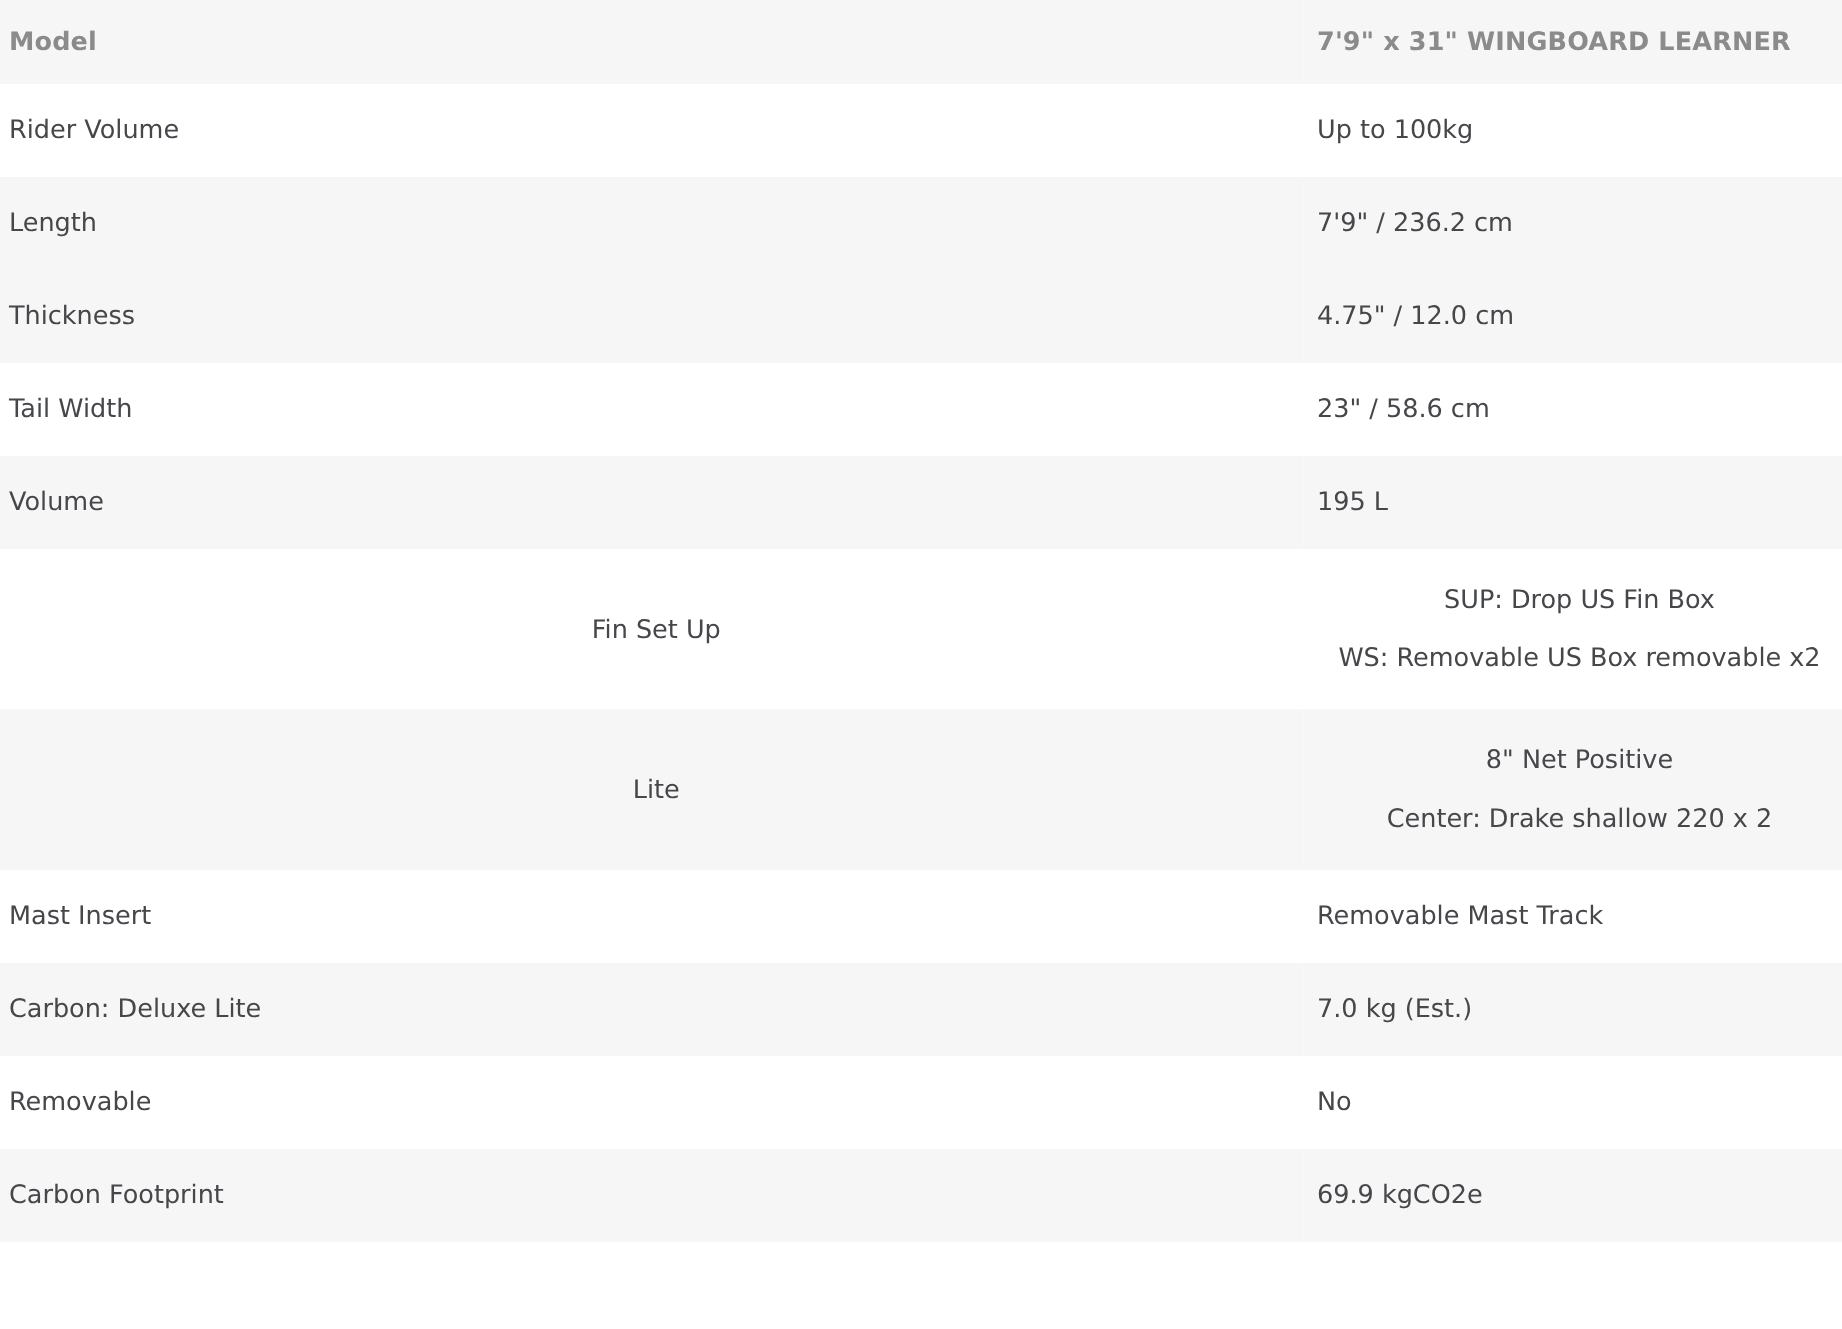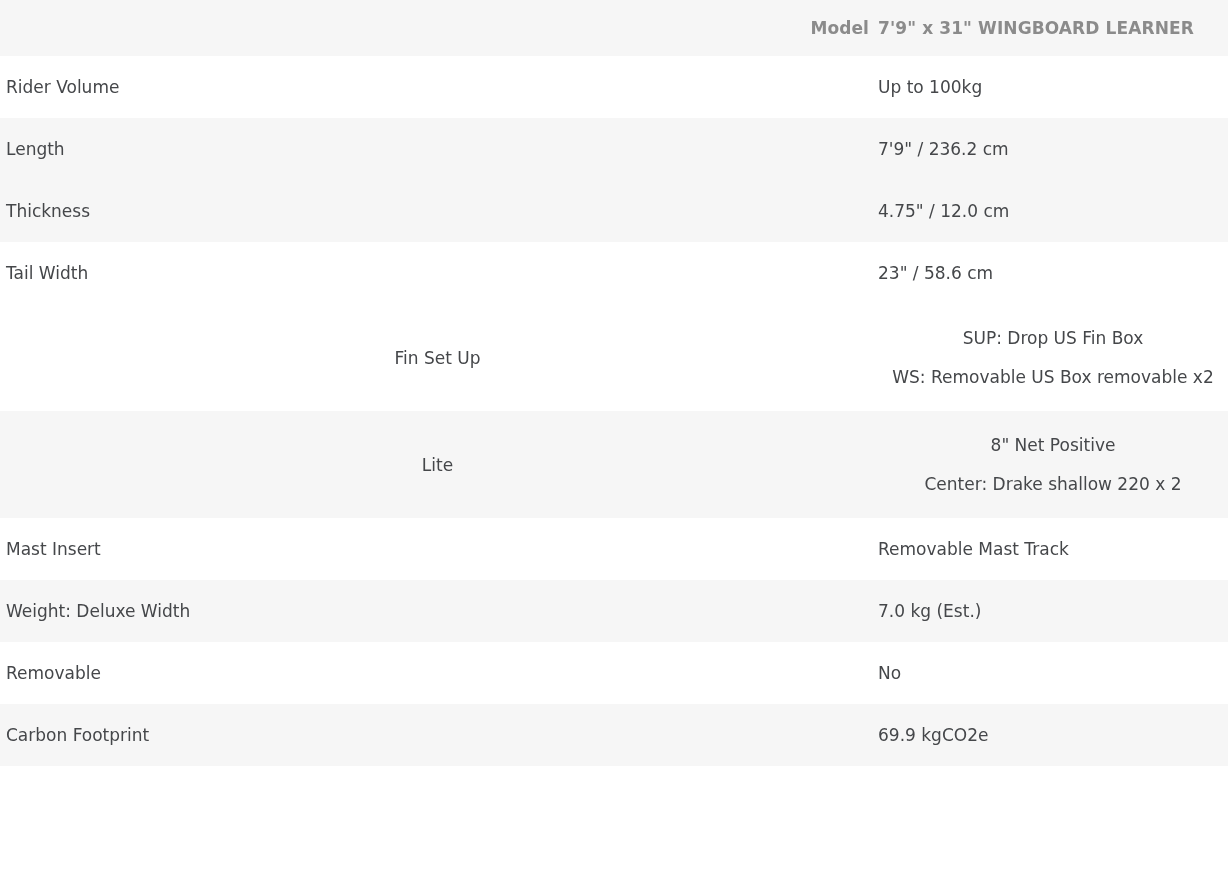--- a/index.html
+++ b/index.html
@@ -38,21 +38,21 @@
   
   .spec-table thead tr { background: #f6f6f6; height: 56px; }
   .spec-table thead th {
     font-size: 17px;
     font-weight: bold;
     color: #8b8b8b;
     letter-spacing: 0.1px;
     height: 56px;
     line-height: 56px;
   }
-  .spec-table thead th.th-label { padding-left: 6px; text-align: right; }
+  .spec-table thead th.th-label { padding-left: 6px; }
   .spec-table thead th.th-value { padding-left: 9px; }
 
   
   .spec-table tbody tr { height: 62px; }
   .spec-table tbody td {
     font-size: 17px;
     font-weight: 400;
     color: #45474a;
     height: 62px;
   }
@@ -103,20 +103,24 @@
     <tr class="row-odd">
       <td class="td-label">Thickness</td>
       <td class="td-value">4.75" / 12.0 cm</td>
     </tr>
 
     <tr class="row-even">
       <td class="td-label">Tail Width</td>
       <td class="td-value">23" / 58.6 cm</td>
     </tr>
 
+    <tr class="row-odd">
+      <td class="td-label">Volume</td>
+      <td class="td-value">195 L</td>
+    </tr>
 
     <tr class="row-even row-tall">
       <td class="td-label">Fin Set Up</td>
       <td class="td-value">
         <span class="value-lines">
           <span>SUP: Drop US Fin Box</span>
           <span>WS: Removable US Box removable x2</span>
         </span>
       </td>
     </tr>
@@ -130,21 +134,21 @@
         </span>
       </td>
     </tr>
 
     <tr class="row-even">
       <td class="td-label">Mast Insert</td>
       <td class="td-value">Removable Mast Track</td>
     </tr>
 
     <tr class="row-odd">
-      <td class="td-label">Weight: Deluxe Width</td>
+      <td class="td-label">Carbon: Deluxe Lite</td>
       <td class="td-value">7.0 kg (Est.)</td>
     </tr>
 
     <tr class="row-even">
       <td class="td-label">Removable</td>
       <td class="td-value">No</td>
     </tr>
 
     <tr class="row-odd">
       <td class="td-label">Carbon Footprint</td>

